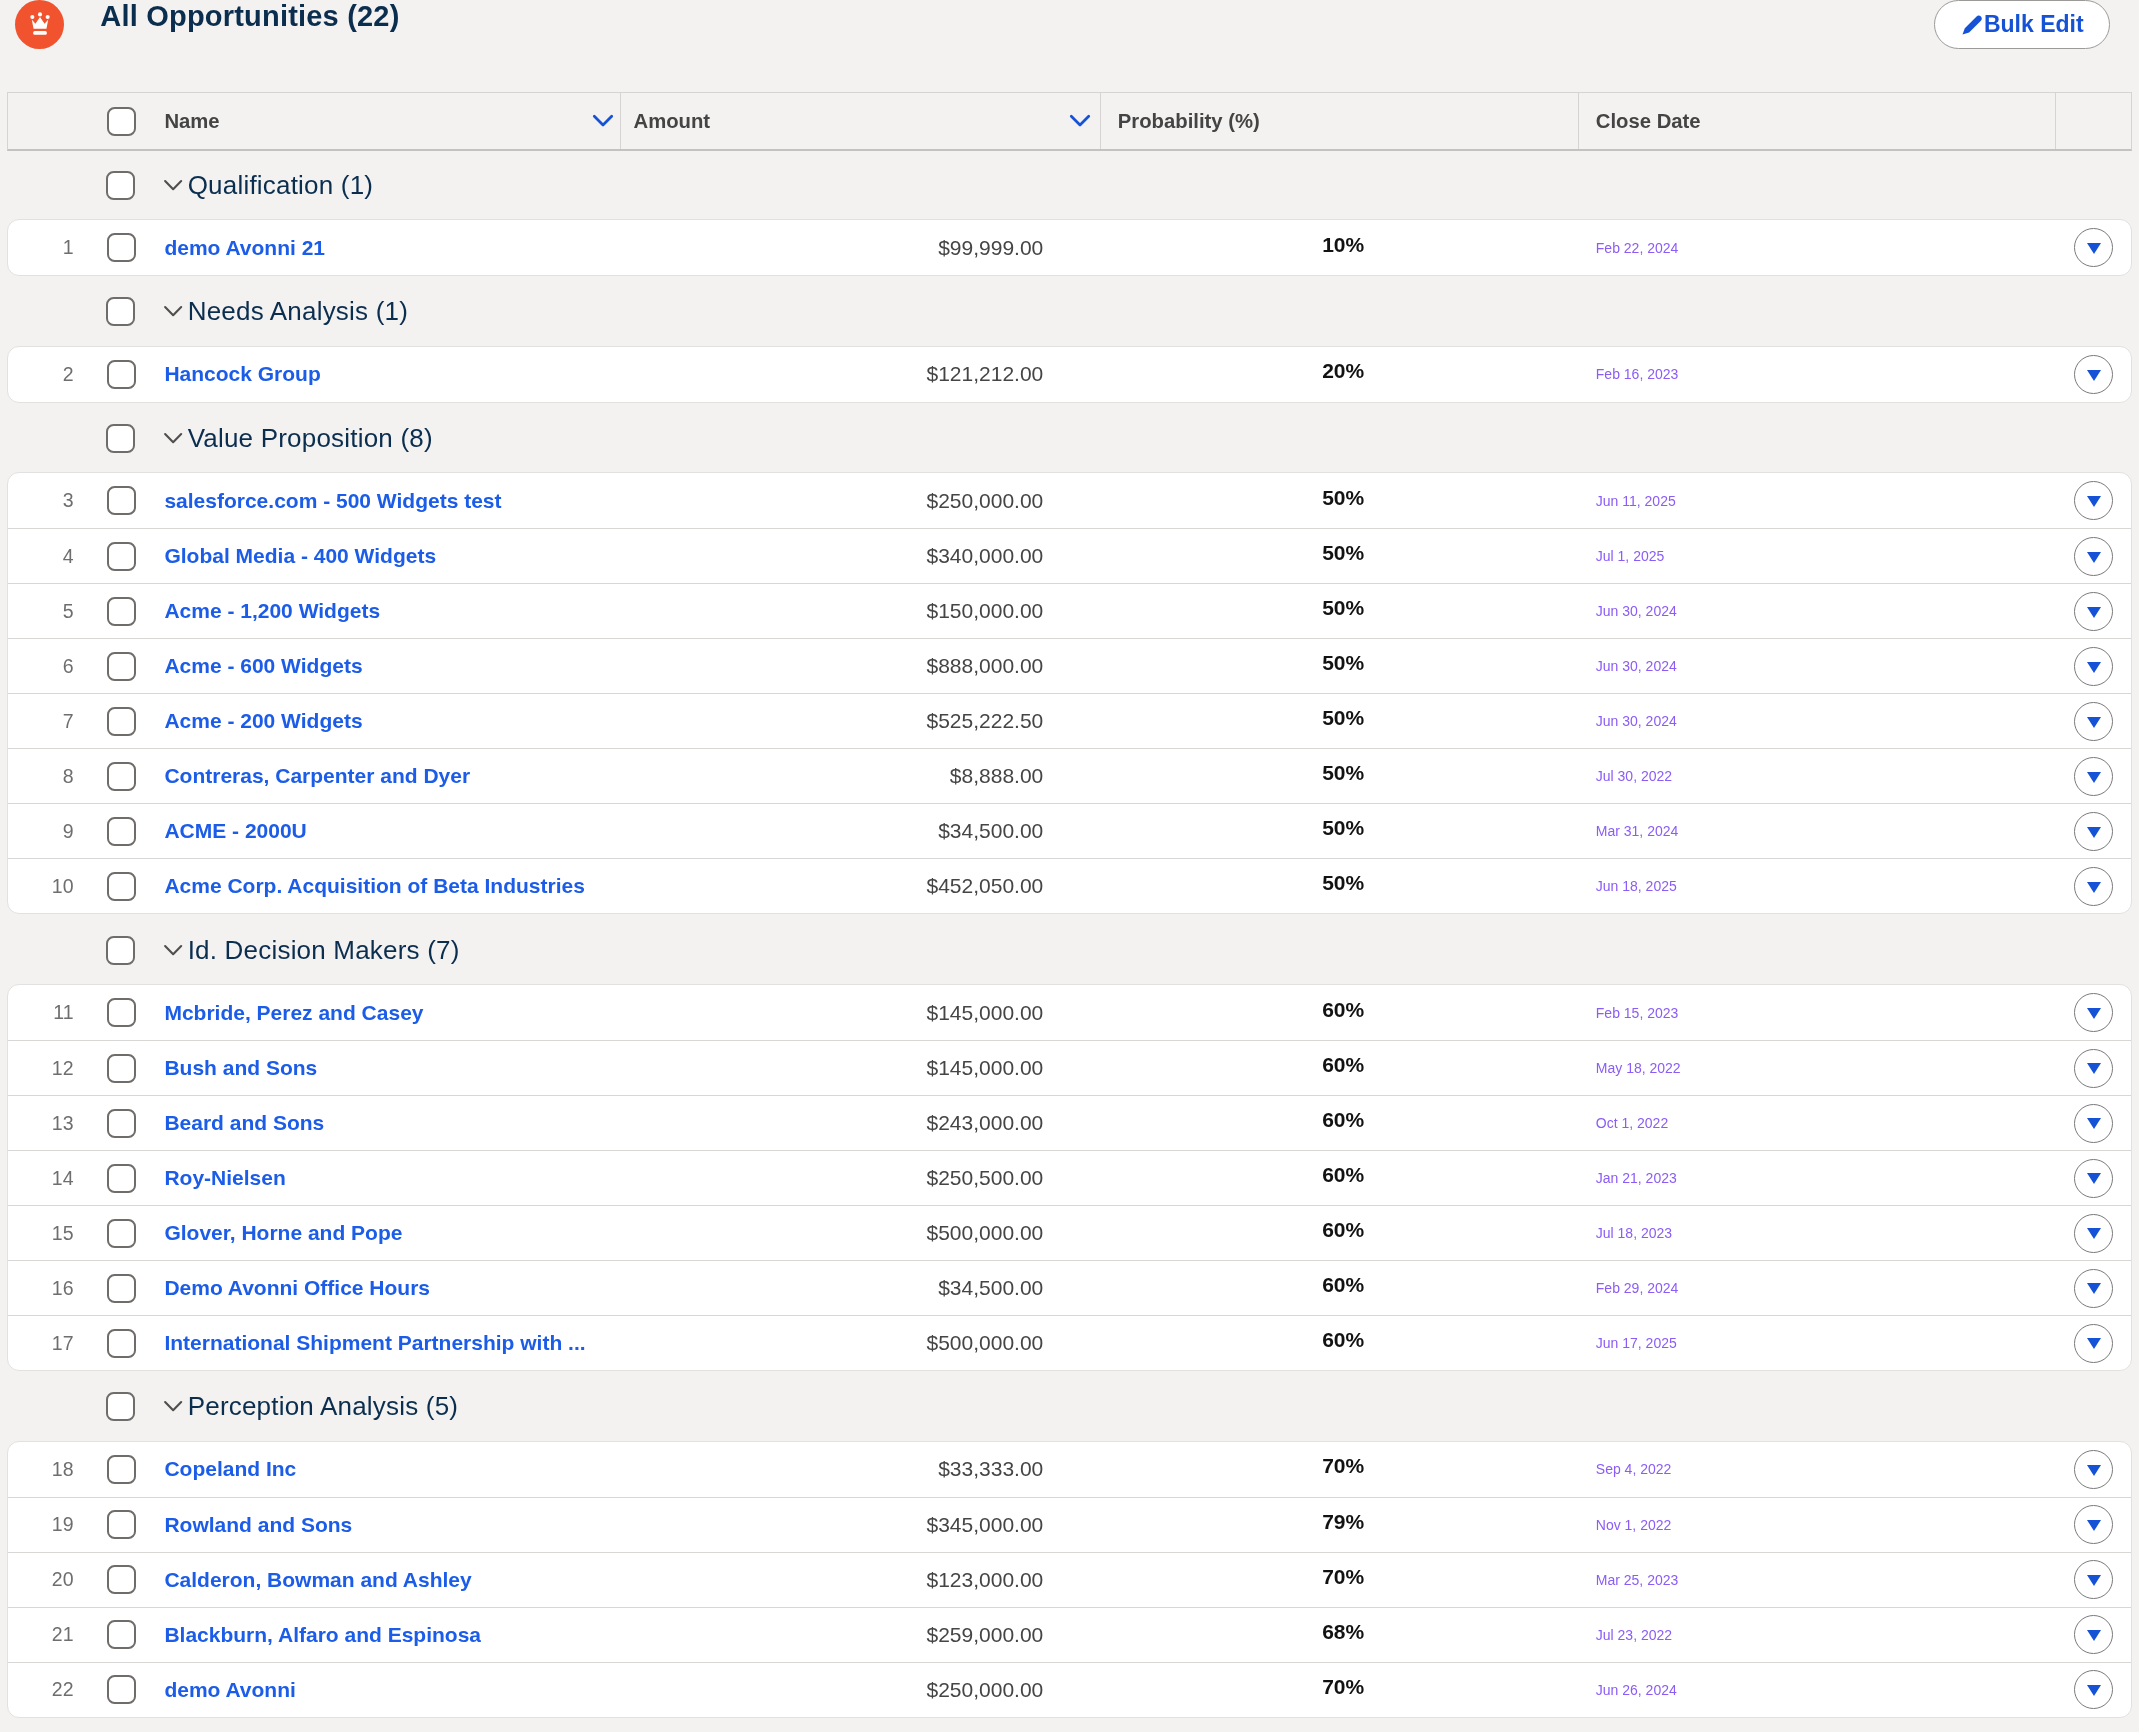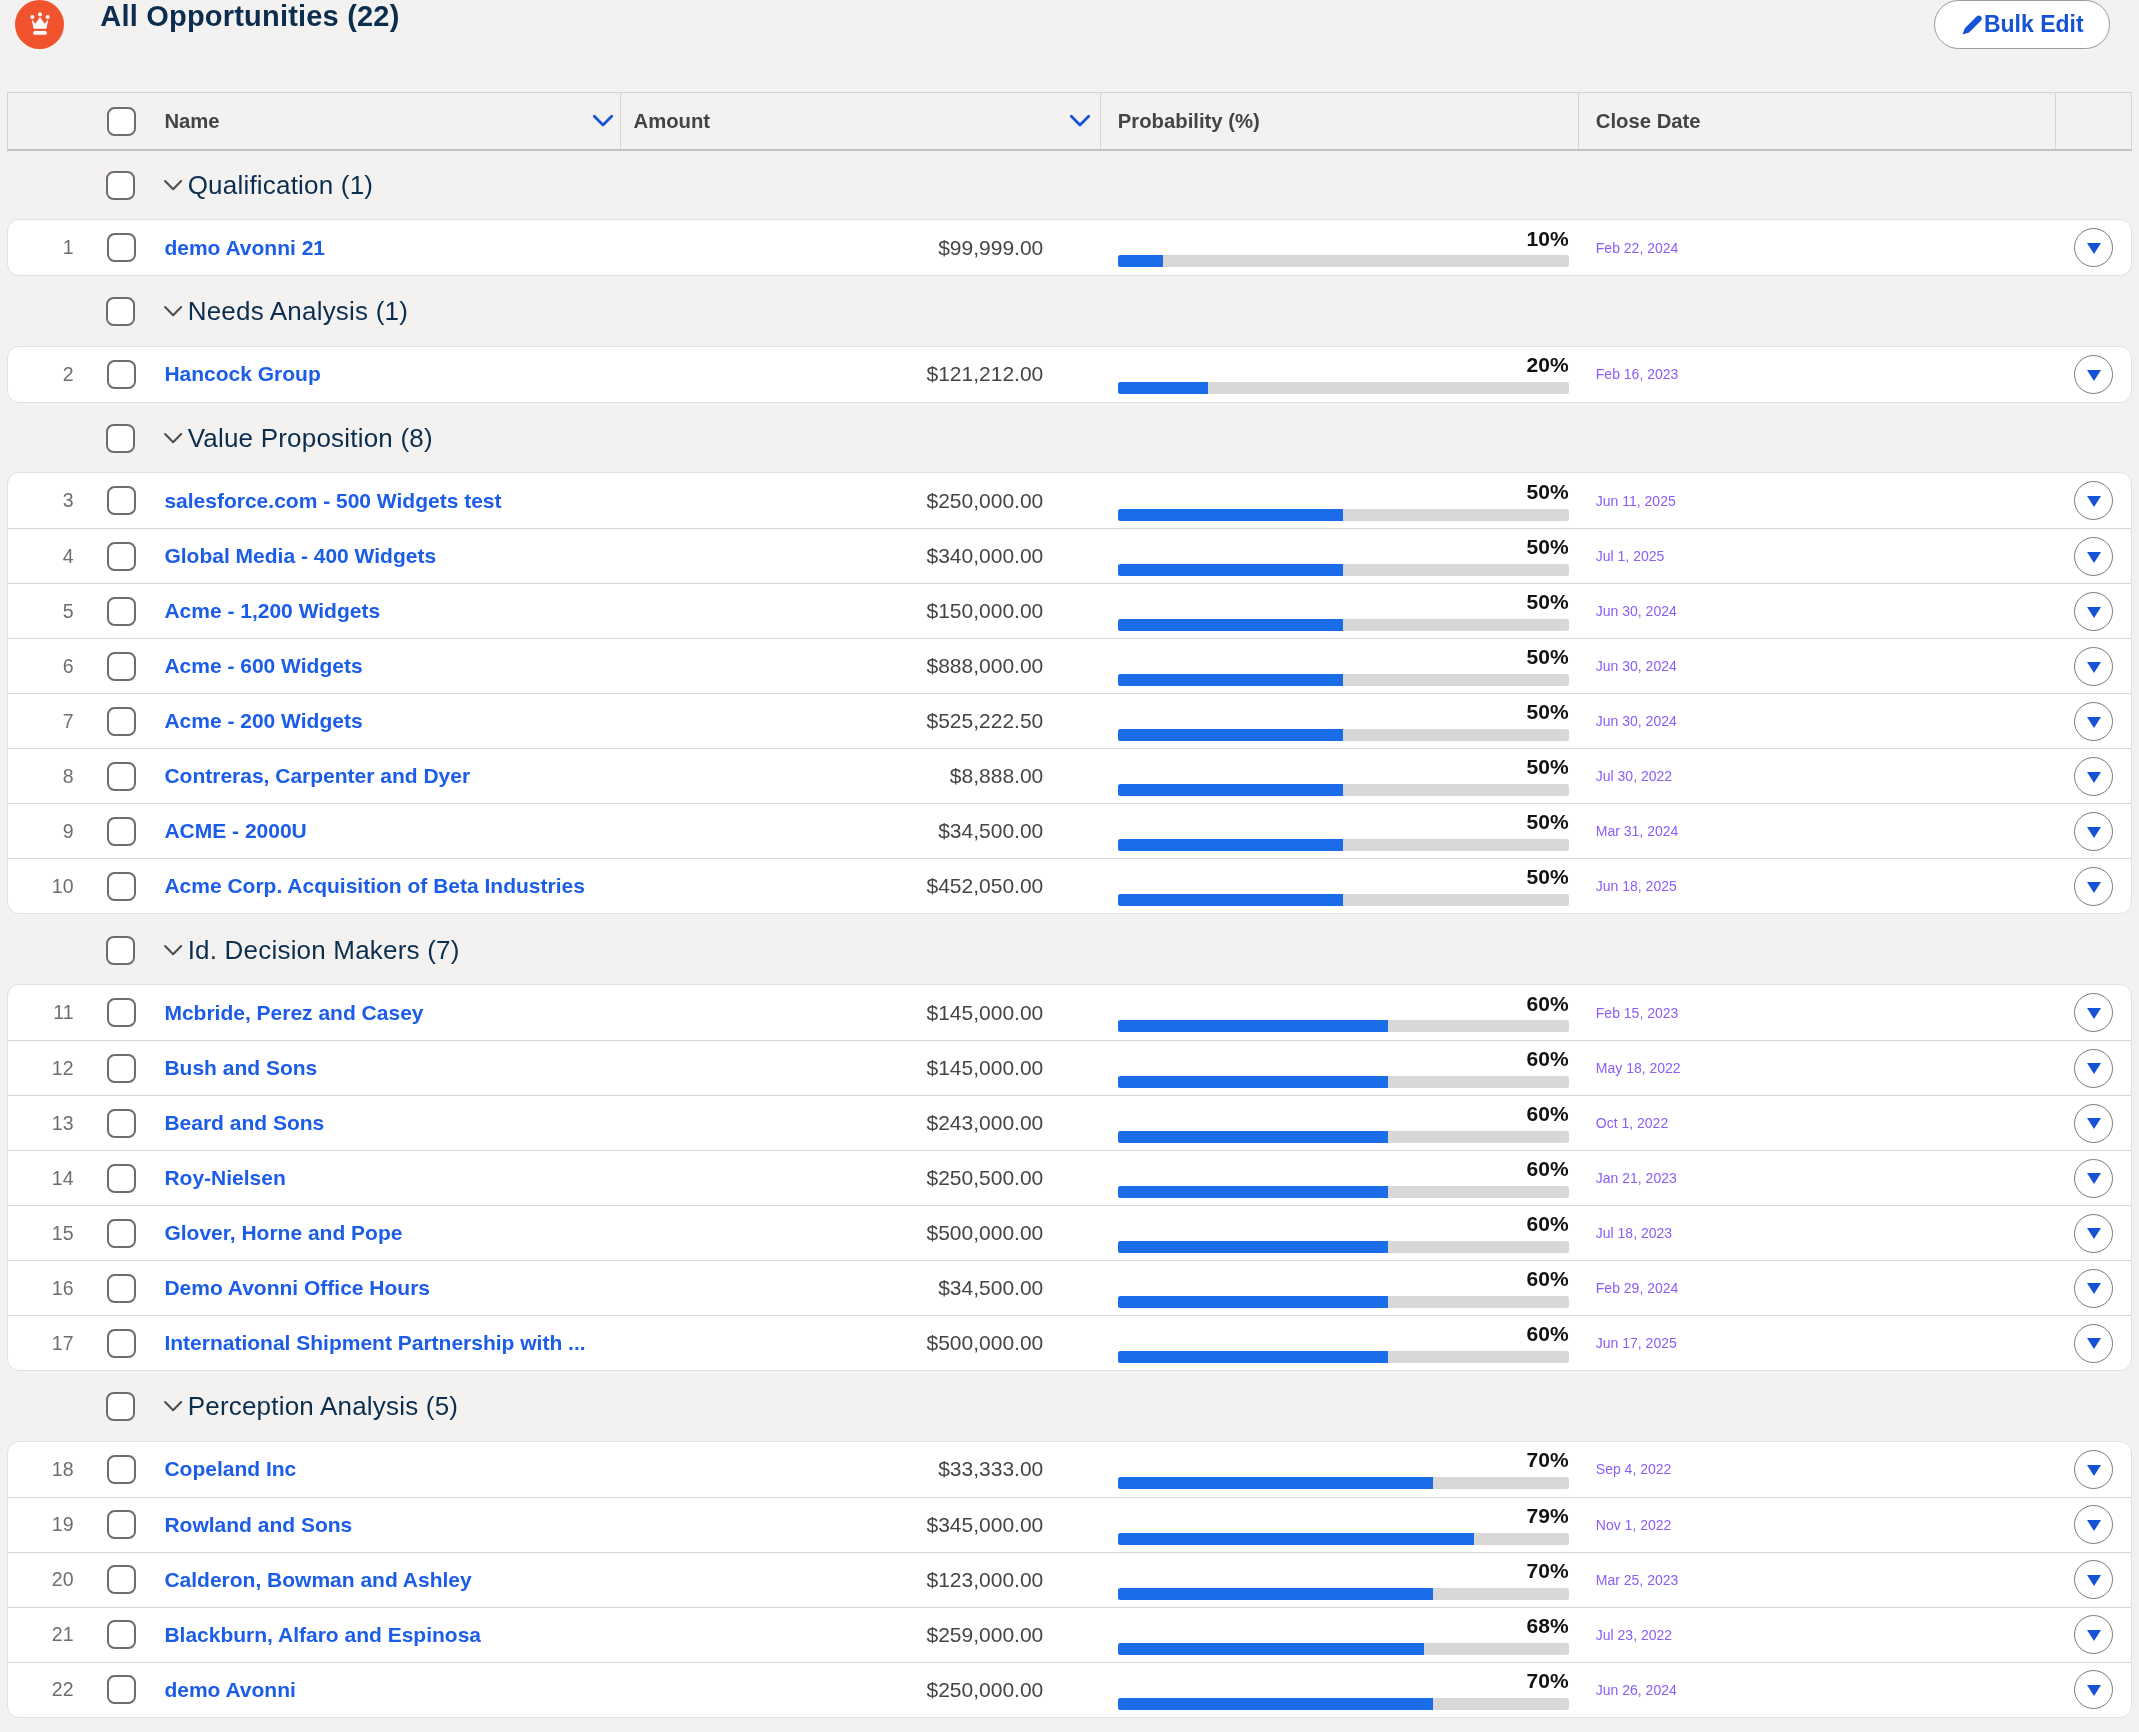--- a/index.html
+++ b/index.html
@@ -95,21 +95,21 @@
   .row + .row{border-top:1.7px solid #d8d7d6;}
 
   .row-num{font-size:19.5px;color:#6e6e6e;}
   .name-link{
     font-size:21px;font-weight:600;color:var(--link-blue);
     text-decoration:none;cursor:pointer;
     white-space:nowrap;overflow:hidden;text-overflow:ellipsis;
   }
   .amount-val{flex:1;text-align:right;font-size:21px;color:#454545;padding-right:49px;}
 
-  .prob-cell{display:flex;flex-direction:column;justify-content:center;height:100%;}
+  .prob-cell{display:flex;flex-direction:row;justify-content:center;height:100%;}
   .prob-label{font-size:21px;font-weight:700;color:#121212;text-align:right;line-height:1;margin-bottom:6.8px;}
   .prob-track{height:12px;background:var(--track-gray);border-radius:2.5px;overflow:hidden;}
   .prob-fill{height:100%;background:var(--bar-blue);}
 
   .date-val{font-size:14px;color:#8b5cf6;}
 
   .menu-btn{
     width:39px;height:39px;border-radius:50%;
     background:#ffffff;border:1.7px solid #7a7a7a;
     display:flex;align-items:center;justify-content:center;

